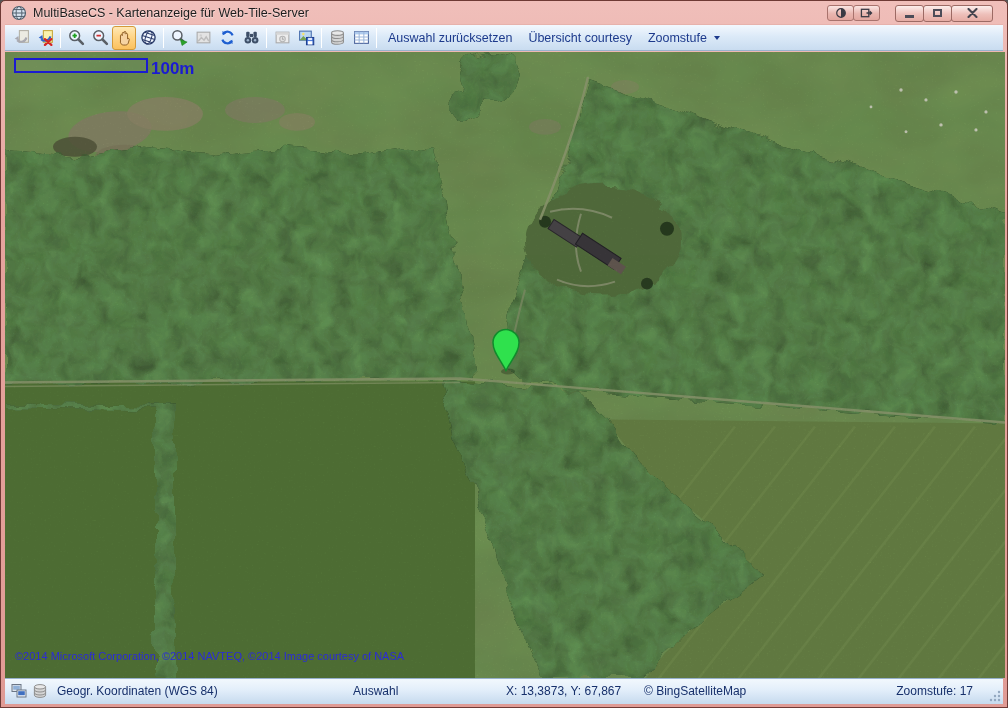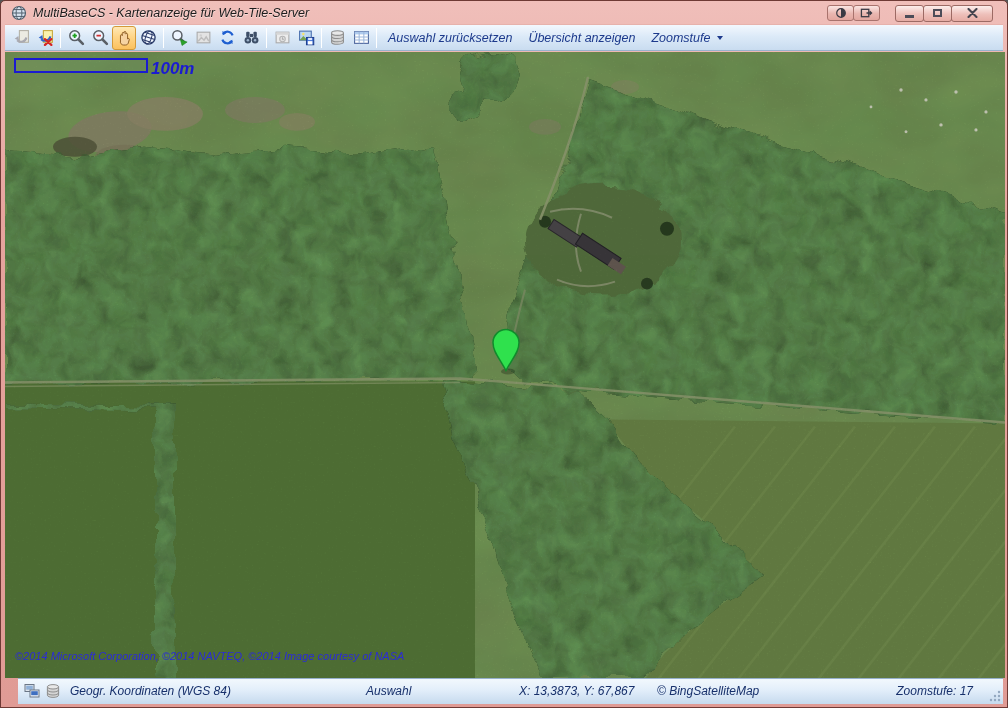--- a/index.html
+++ b/index.html
@@ -1,17 +1,17 @@
 <!DOCTYPE html>
 <html><head>
 <meta charset="utf-8">
 <style>
   html,body{margin:0;padding:0;background:#555;font-family:"Liberation Sans",sans-serif;}
   *{box-sizing:border-box;}
-  .window{position:relative;width:1008px;height:708px;background:linear-gradient(#f0bfba,#e6a49e 30%,#e09b95);border:1px solid #6e3a35;border-radius:5px 5px 0 0;overflow:hidden;font-style:italic;}
+  .window{position:relative;width:1008px;height:708px;background:linear-gradient(#f0bfba,#e6a49e 30%,#e09b95);border:1px solid #6e3a35;border-radius:5px 5px 0 0;overflow:hidden;}
   
   .titlebar{position:absolute;top:1px;left:4px;right:4px;height:22px;display:flex;align-items:center;padding:0 10px 0 6px;}
   .title-icon{width:16px;height:16px;margin-right:6px;flex:0 0 auto;}
   .title-text{font-size:12.5px;color:#1c1c1c;text-shadow:0 1px 1px rgba(255,255,255,.6);white-space:nowrap;flex:1;}
   .tb-group{display:flex;gap:0;}
   .tb-btn{width:27px;height:16px;display:flex;align-items:center;justify-content:center;background:linear-gradient(#fbe6e3,#e9b6b0 55%,#e3a79f);border:1px solid #a8736d;border-radius:3px;margin-left:-1px;}
   .win-group{margin-left:16px;display:flex;}
   .win-btn{width:29px;height:17px;display:flex;align-items:center;justify-content:center;background:linear-gradient(#fdeeec,#eec0ba 55%,#e6aca4);border:1px solid #9c6a64;border-radius:3px;margin-left:-1px;}
   .win-btn.close{width:42px;}
   .glyph-min{width:9px;height:3px;background:#4c4c58;margin-top:6px;}
@@ -24,21 +24,21 @@
   .sep{width:1px;height:20px;background:#a9bed8;border-right:1px solid #fff;margin:0 3px;flex:0 0 auto;}
   .txt-btn{display:flex;align-items:center;gap:5px;height:24px;padding:0 8px;color:#1d3a8c;font-size:12.5px;white-space:nowrap;border-radius:3px;flex:0 0 auto;}
   .dd-arrow{width:0;height:0;border-left:3.5px solid transparent;border-right:3.5px solid transparent;border-top:4px solid #1d3a8c;margin-left:2px;}
   
   .maparea{position:absolute;top:51px;left:4px;width:1000px;height:626px;overflow:hidden;background:#46652c;}
   .maparea svg.mapsvg{display:block;width:100%;height:100%;}
   .scalebar{position:absolute;left:9px;top:6px;width:134px;height:15px;border:2px solid #1b1bd1;background:rgba(220,230,255,0.05);}
   .scalelabel{position:absolute;left:146px;top:7px;font-size:17px;color:#1b1bd1;font-weight:bold;letter-spacing:0;}
   .copyright{position:absolute;left:10px;bottom:16px;font-size:11px;color:#2b2bd6;white-space:nowrap;}
   
-  .statusbar{position:absolute;top:677px;left:17px;right:4px;height:26px;background:linear-gradient(#f2f8fd,#e2eefa 45%,#c6daee);border-top:1px solid #96b0cc;font-size:12px;color:#17306b;}
+  .statusbar{position:absolute;top:677px;left:4px;right:4px;height:26px;background:linear-gradient(#f2f8fd,#e2eefa 45%,#c6daee);border-top:1px solid #96b0cc;font-size:12px;color:#17306b;}
   .statusbar .sb-item{position:absolute;top:5px;white-space:nowrap;}
   .sb-icon{position:absolute;top:4px;width:16px;height:16px;}
   .grip{position:absolute;right:2px;bottom:2px;}
 </style>
 </head>
 <body>
 
 <div class="window">
 
   <div class="titlebar">
@@ -188,21 +188,21 @@
         <rect x="1.5" y="2.5" width="13" height="11" fill="#ffffff" stroke="#49629b"></rect>
         <rect x="1.5" y="2.5" width="13" height="2.6" fill="#aecbee"></rect>
         <path d="M1.5,7.6 h13 M1.5,10.4 h13 M5.8,2.5 v11 M10.2,2.5 v11" stroke="#9db8dc" stroke-width="1" fill="none"></path>
       </svg>
     </div>
     <div class="sep"></div>
     <div class="txt-btn">
       <span>Auswahl zurücksetzen</span>
     </div>
     <div class="txt-btn">
-      <span>Übersicht anzeigen</span>
+      <span>Übersicht courtesy</span>
     </div>
     <div class="txt-btn">
       <span>Zoomstufe</span>
       <span class="dd-arrow"></span>
     </div>
   </div>
 
   <div class="maparea">
     <svg class="mapsvg" viewBox="0 0 1000 627" preserveAspectRatio="none">
       <defs>

